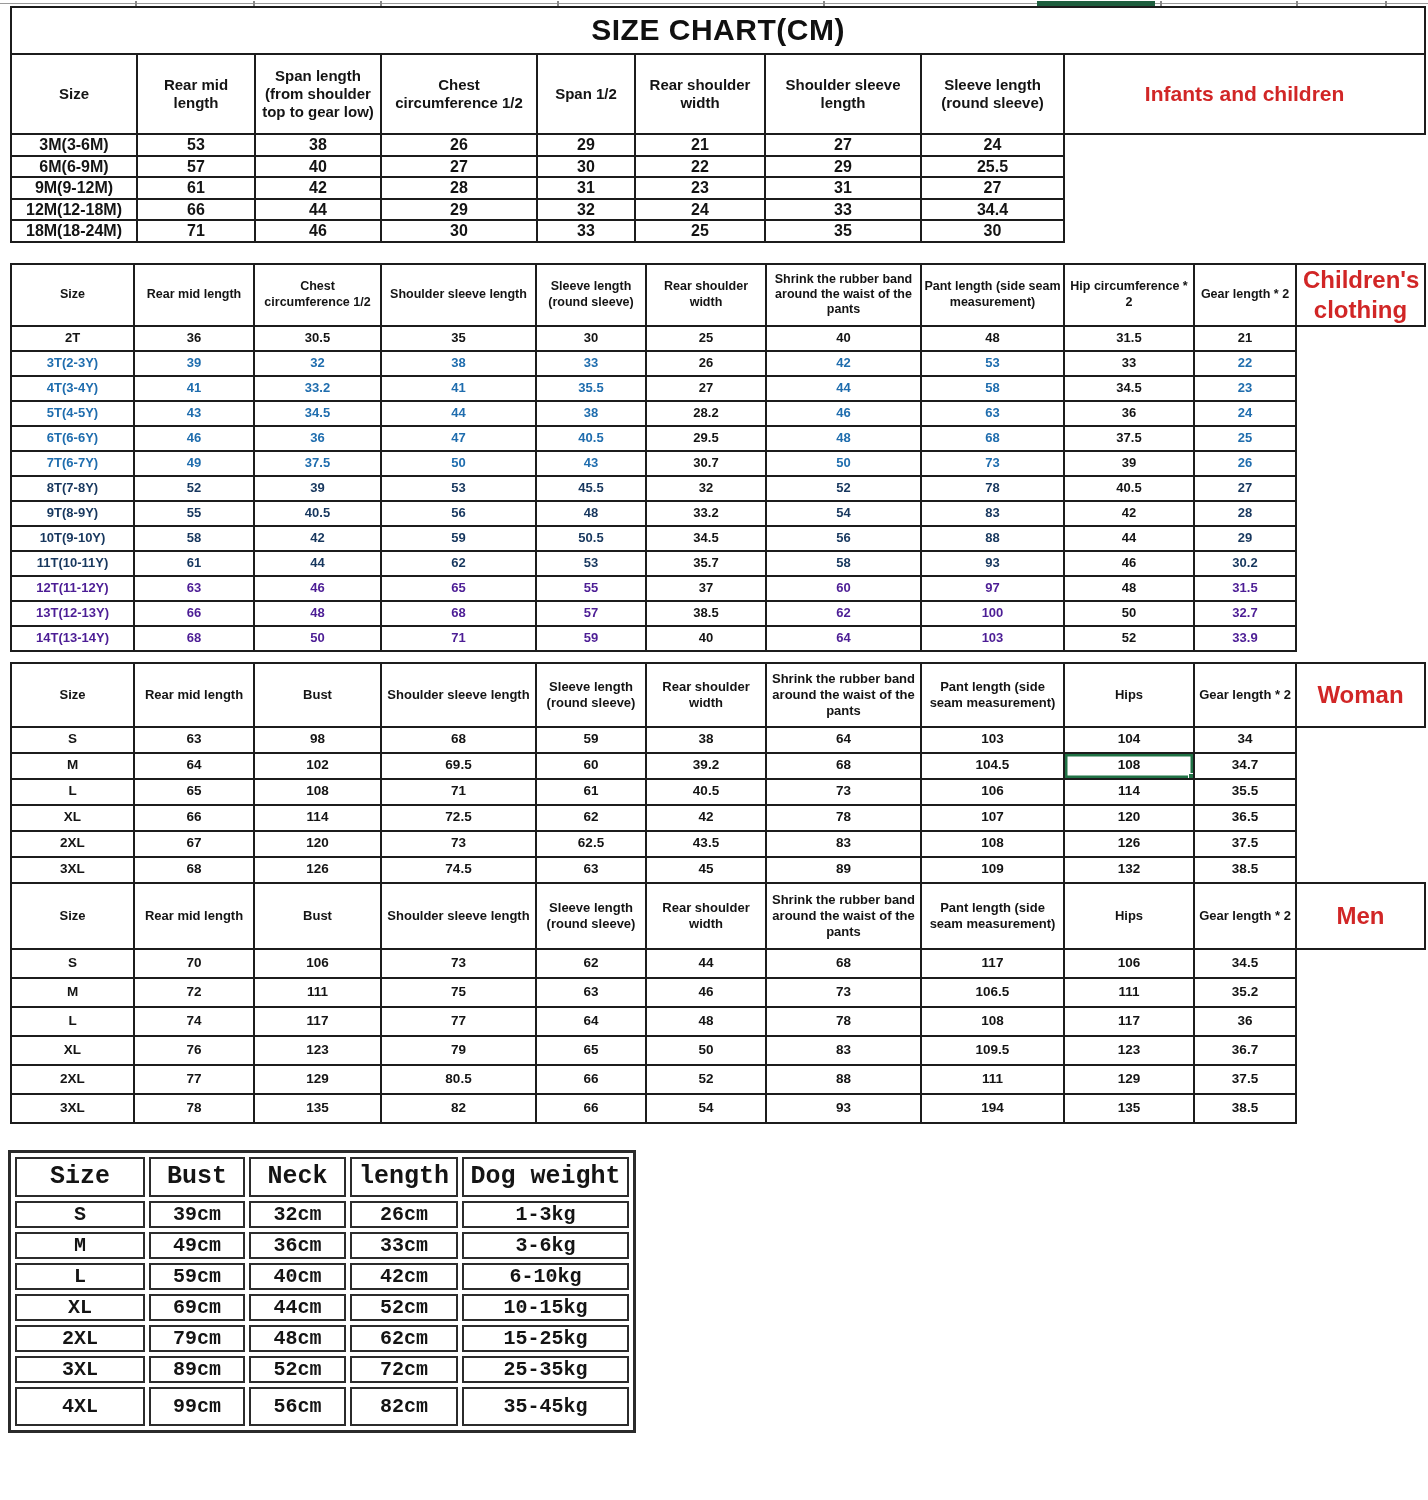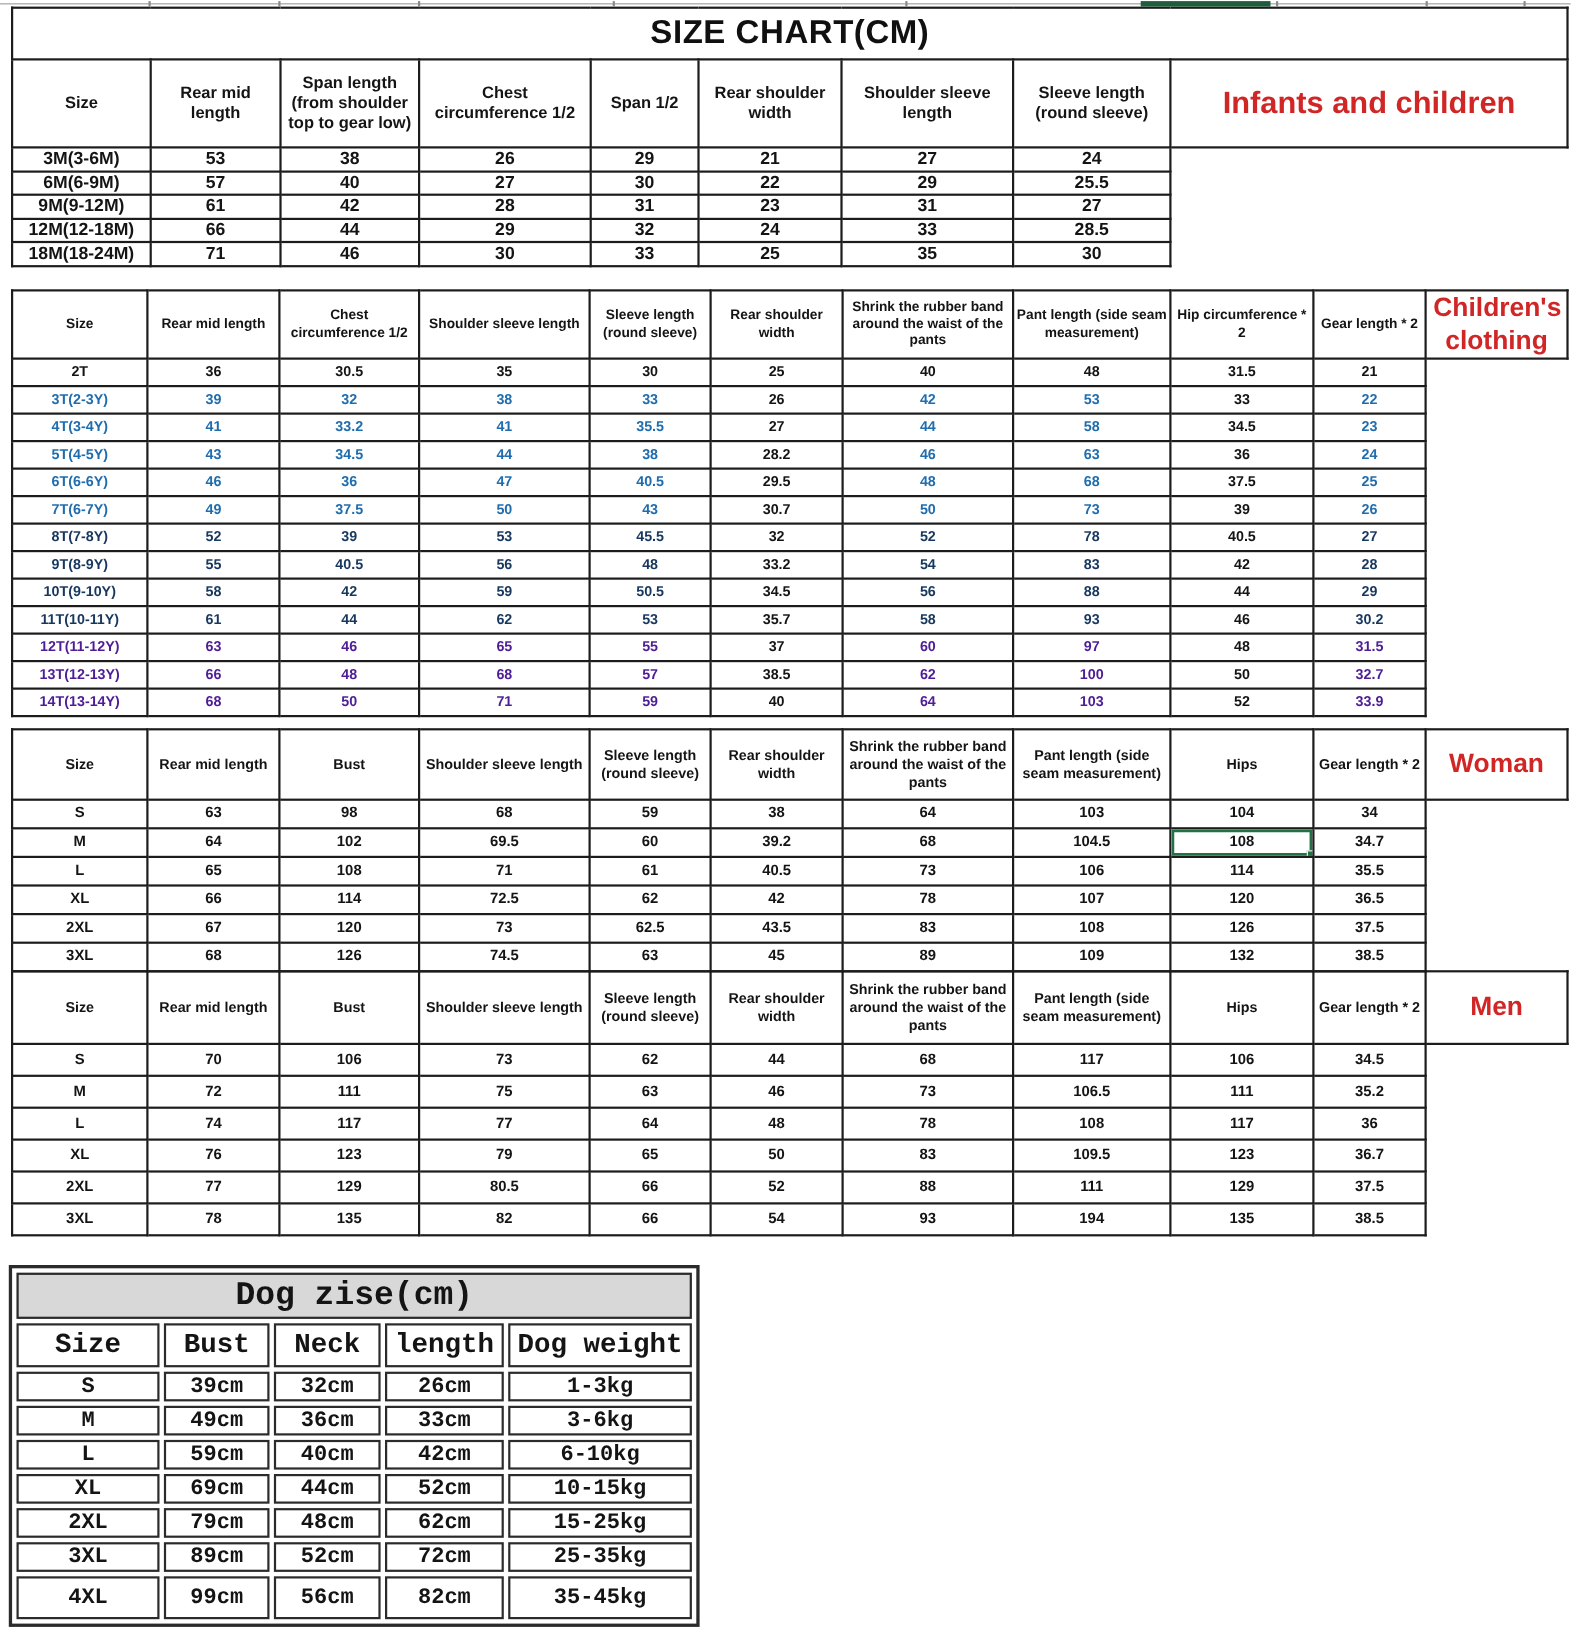--- a/index.html
+++ b/index.html
@@ -40,21 +40,21 @@
   .t2 tbody td { font-size: 13px; height: 25px; }
   
   .t3 .head-row th, .t4 .head-row th { font-size: 13px; height: 64px; padding: 0 2px; }
   .t3 tbody td { font-size: 13.5px; height: 26px; }
   .t4 .head-row th { height: 66px; }
   .t4 tbody td { font-size: 13.5px; height: 29px; }
   .t2 { margin-top: 20px; }
   .t3 { margin-top: 10px; }
   .t4 { margin-top: -2px; }
 
-  .side-label { color: #d12626; font-size: 28px; line-height: 1.25; padding: 0 6px; }
+  .side-label { color: #d12626; font-size: 21px; line-height: 1.25; padding: 0 6px; }
   .t2 .side-label, .t3 .side-label, .t4 .side-label { font-size: 24px; }
 
   .ink  { color: #141414; }
   .blue { color: #1f6dae; border-radius: 12px; }
   .navy { color: #17375e; }
   .red  { color: #4c1d95; }
 
   
   .sel { box-shadow: inset 0 0 0 2.5px #217346; }
   .sel::after {
@@ -159,21 +159,21 @@
         <td class="ink">27</td>
       </tr>
       <tr>
         <td class="ink">12M(12-18M)</td>
         <td class="ink">66</td>
         <td class="ink">44</td>
         <td class="ink">29</td>
         <td class="ink">32</td>
         <td class="ink">24</td>
         <td class="ink">33</td>
-        <td class="ink">28.5</td>
+        <td class="ink">34.4</td>
       </tr>
       <tr>
         <td class="ink">18M(18-24M)</td>
         <td class="ink">71</td>
         <td class="ink">46</td>
         <td class="ink">30</td>
         <td class="ink">33</td>
         <td class="ink">25</td>
         <td class="ink">35</td>
         <td class="ink">30</td>
@@ -583,23 +583,20 @@
 <table class="dog">
   <colgroup>
     <col style="width:130px">
       <col style="width:96px">
       <col style="width:97px">
       <col style="width:108px">
       <col style="width:167px">
   </colgroup>
   <thead>
     <tr>
-      <td colspan="5" class="dog-title">Dog zise(cm)</td>
-    </tr>
-    <tr>
       <th>Size</th>
       <th>Bust</th>
       <th>Neck</th>
       <th>length</th>
       <th>Dog weight</th>
     </tr>
   </thead>
   <tbody id="dog-body">
       <tr>
         <td>S</td>

